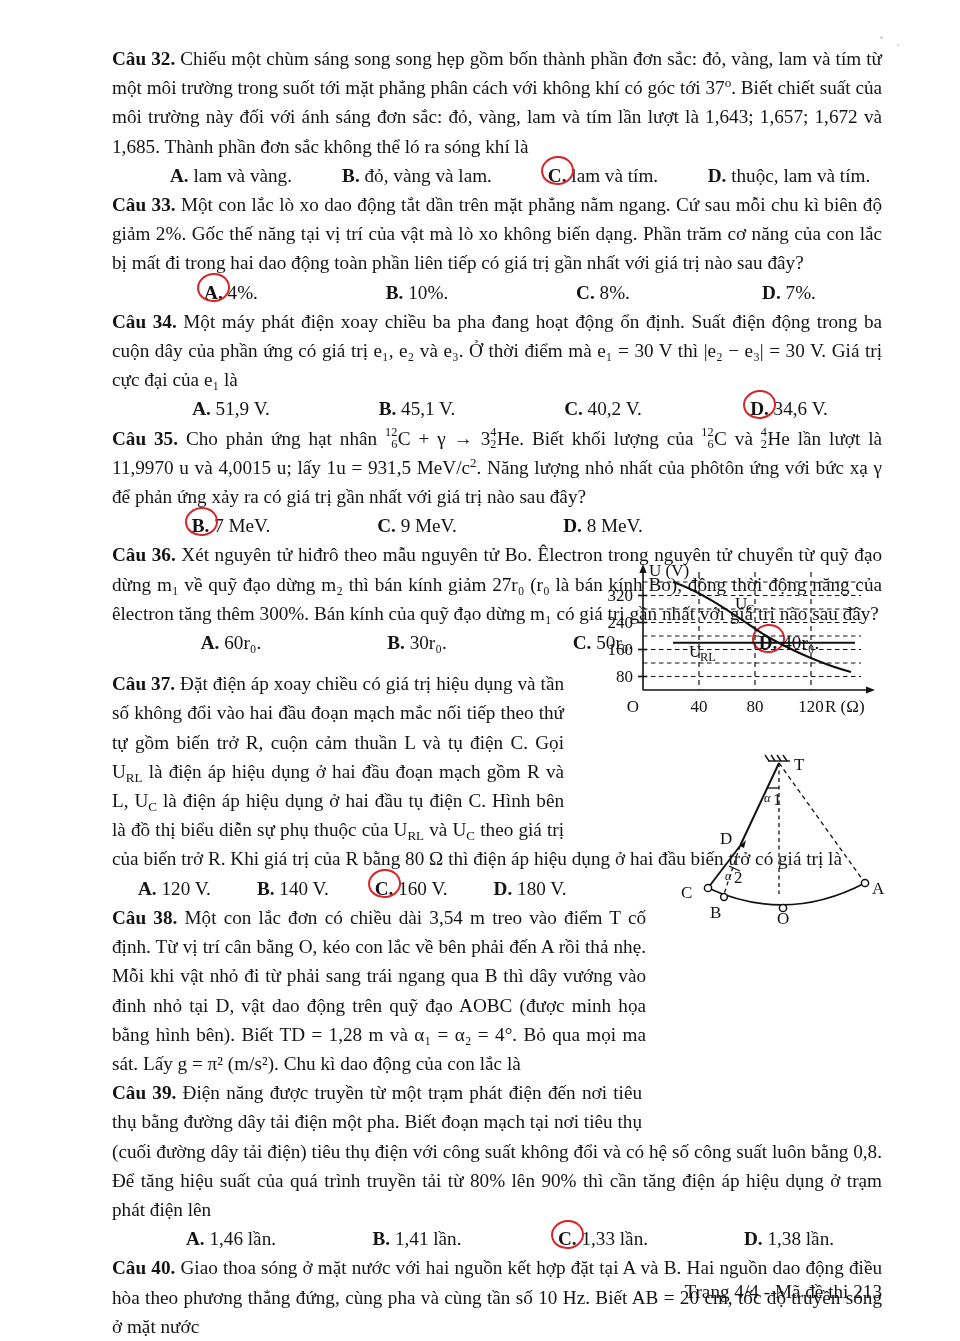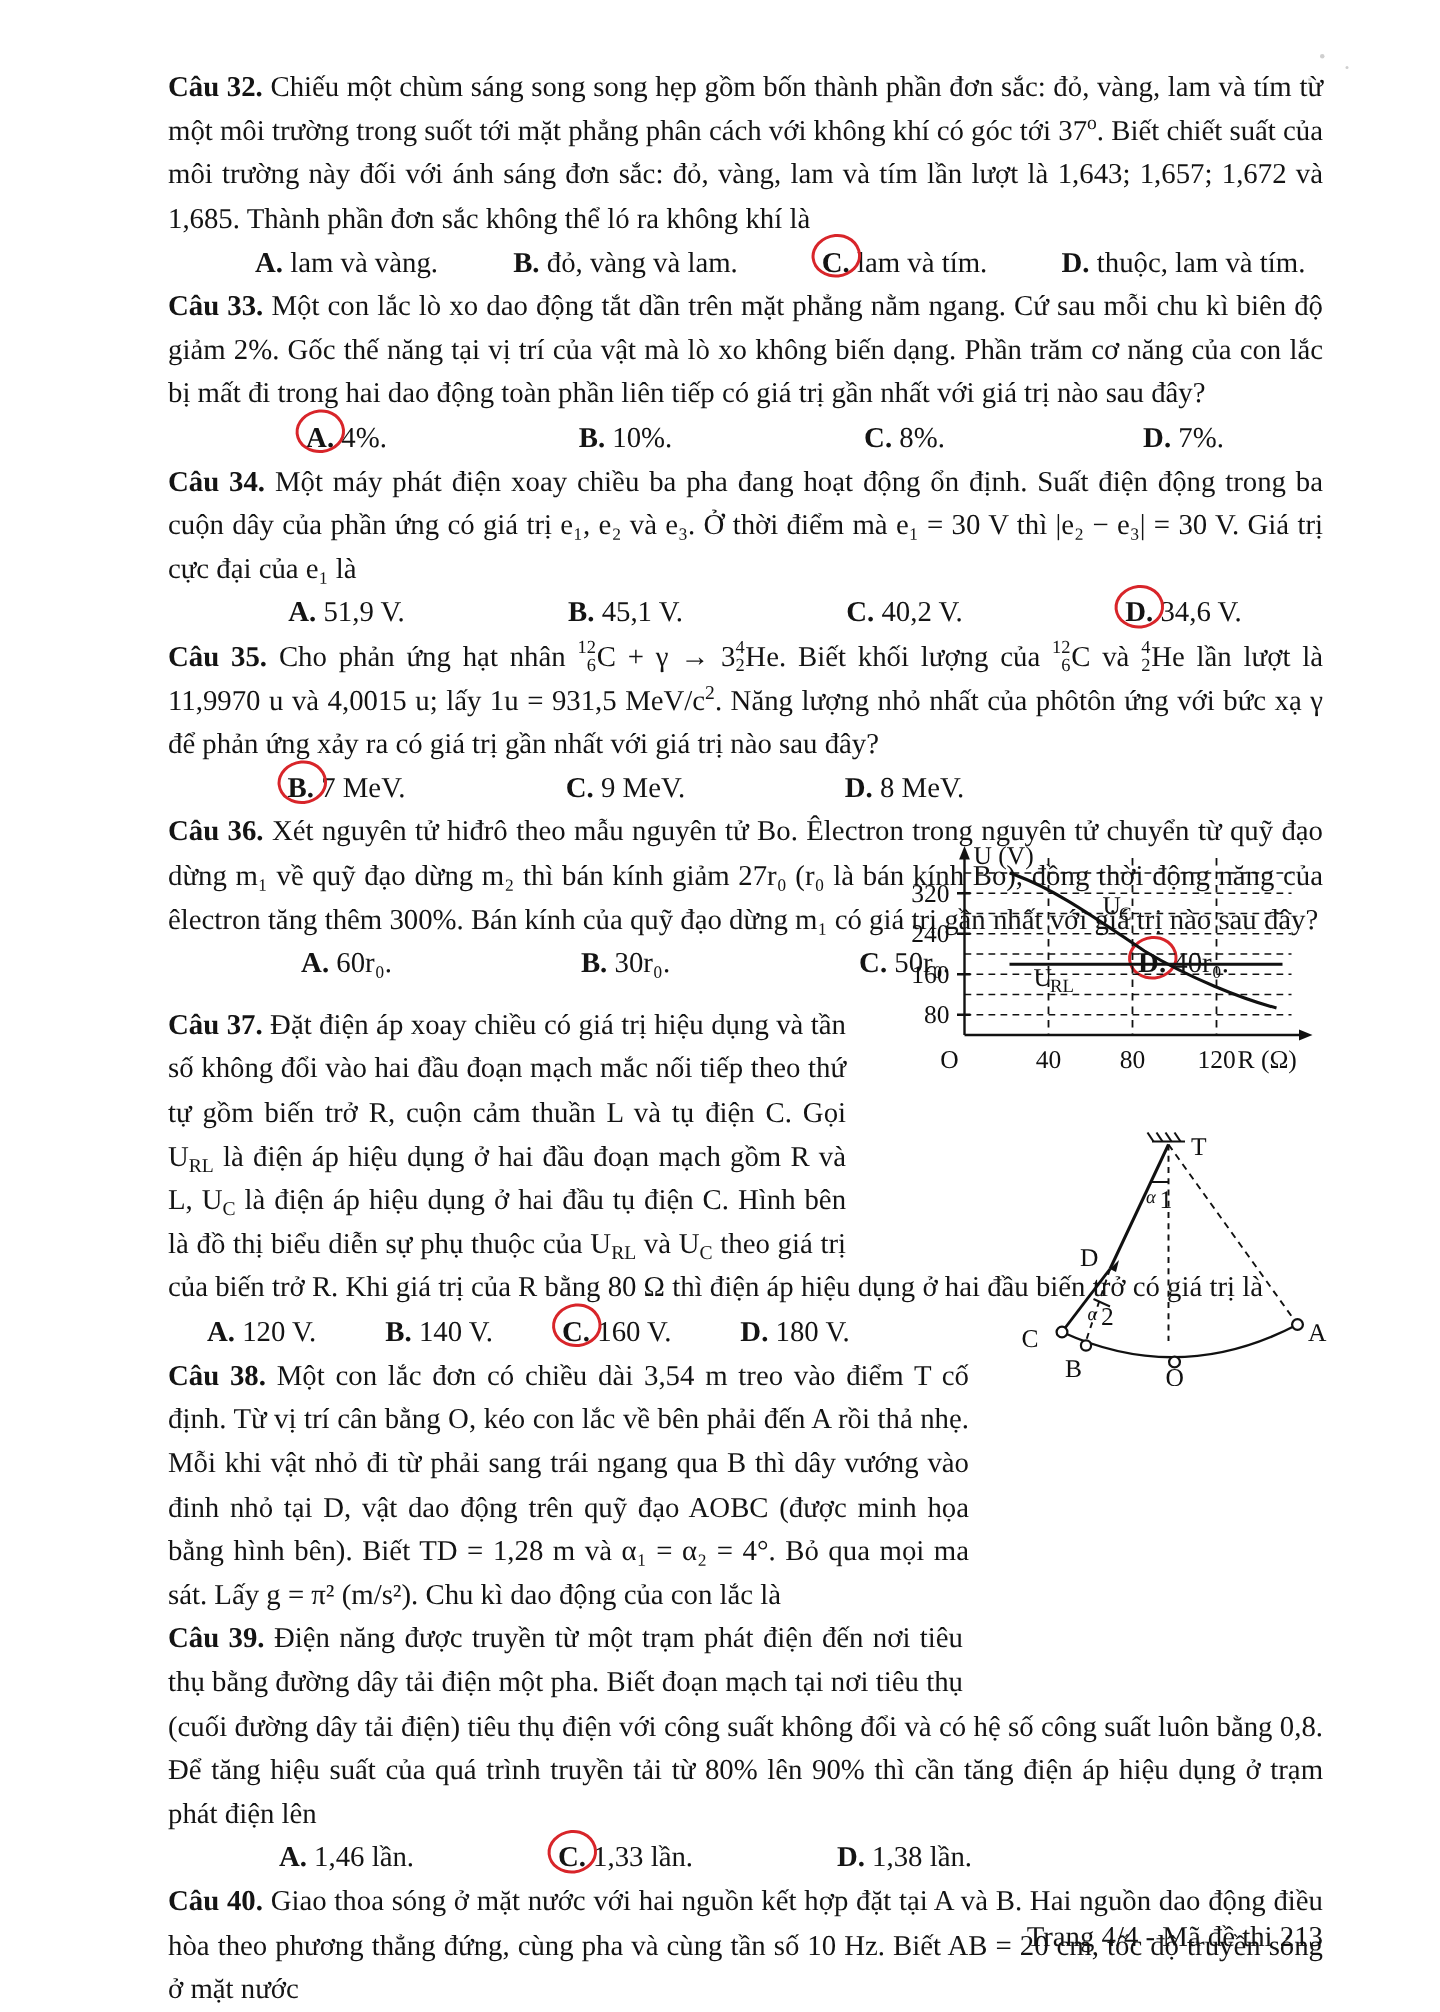--- a/index.html
+++ b/index.html
@@ -129,21 +129,21 @@
   <div class="speck" style="left:880px;top:36px;width:3px;height:3px;"></div>
   <div class="speck" style="left:897px;top:44px;width:2px;height:2px;"></div>
   <div class="speck" style="left:872px;top:52px;width:2px;height:2px;"></div>
 
   <div class="q">
     <p>
       <span class="lbl">Câu 32.</span>
       <span>Chiếu một chùm sáng song song hẹp gồm bốn thành phần đơn sắc: đỏ, vàng, lam và tím từ một</span>
       <span>môi trường trong suốt tới mặt phẳng phân cách với không khí có góc tới 37</span><sup>o</sup><span>. Biết chiết suất của môi</span>
       <span>trường này đối với ánh sáng đơn sắc: đỏ, vàng, lam và tím lần lượt là 1,643; 1,657; 1,672 và 1,685. Thành</span>
-      <span>phần đơn sắc </span><span class="b">không</span><span> thể ló ra không khí là</span>
+      <span>phần đơn sắc </span><span class="b">không</span><span> thể ló ra sóng khí là</span>
     </p>
   </div>
   <div class="answers w4">
     <div class="opt"><span class="key">A.</span><span> lam và vàng.</span></div>
     <div class="opt"><span class="key">B.</span><span> đỏ, vàng và lam.</span></div>
     <div class="opt circled"><span class="key">C.</span><span> lam và tím.</span></div>
     <div class="opt"><span class="key">D.</span><span> thuộc, lam và tím.</span></div>
   </div>
 
   <div class="q">
@@ -242,20 +242,21 @@
     <p>
       <span class="lbl">Câu 39.</span>
       <span>Điện năng được truyền từ một trạm phát điện đến nơi tiêu thụ bằng</span>
       <span>đường dây tải điện một pha. Biết đoạn mạch tại nơi tiêu thụ (cuối đường dây tải</span>
       <span>điện) tiêu thụ điện với công suất không đổi và có hệ số công suất luôn bằng 0,8. Để tăng hiệu suất của quá</span>
       <span>trình truyền tải từ 80% lên 90% thì cần tăng điện áp hiệu dụng ở trạm phát điện lên</span>
     </p>
   </div>
   <div class="answers w4">
     <div class="opt"><span class="key">A.</span><span> 1,46 lần.</span></div>
+    <div class="opt"><span class="key">B.</span><span> 1,41 lần.</span></div>
     <div class="opt circled"><span class="key">C.</span><span> 1,33 lần.</span></div>
     <div class="opt"><span class="key">D.</span><span> 1,38 lần.</span></div>
   </div>
 
   <div class="q">
     <p>
       <span class="lbl">Câu 40.</span>
       <span>Giao thoa sóng ở mặt nước với hai nguồn kết hợp đặt tại A và B. Hai nguồn dao động điều hòa</span>
       <span>theo phương thẳng đứng, cùng pha và cùng tần số 10 Hz. Biết AB = 20 cm, tốc độ truyền sóng ở mặt nước</span>
       

